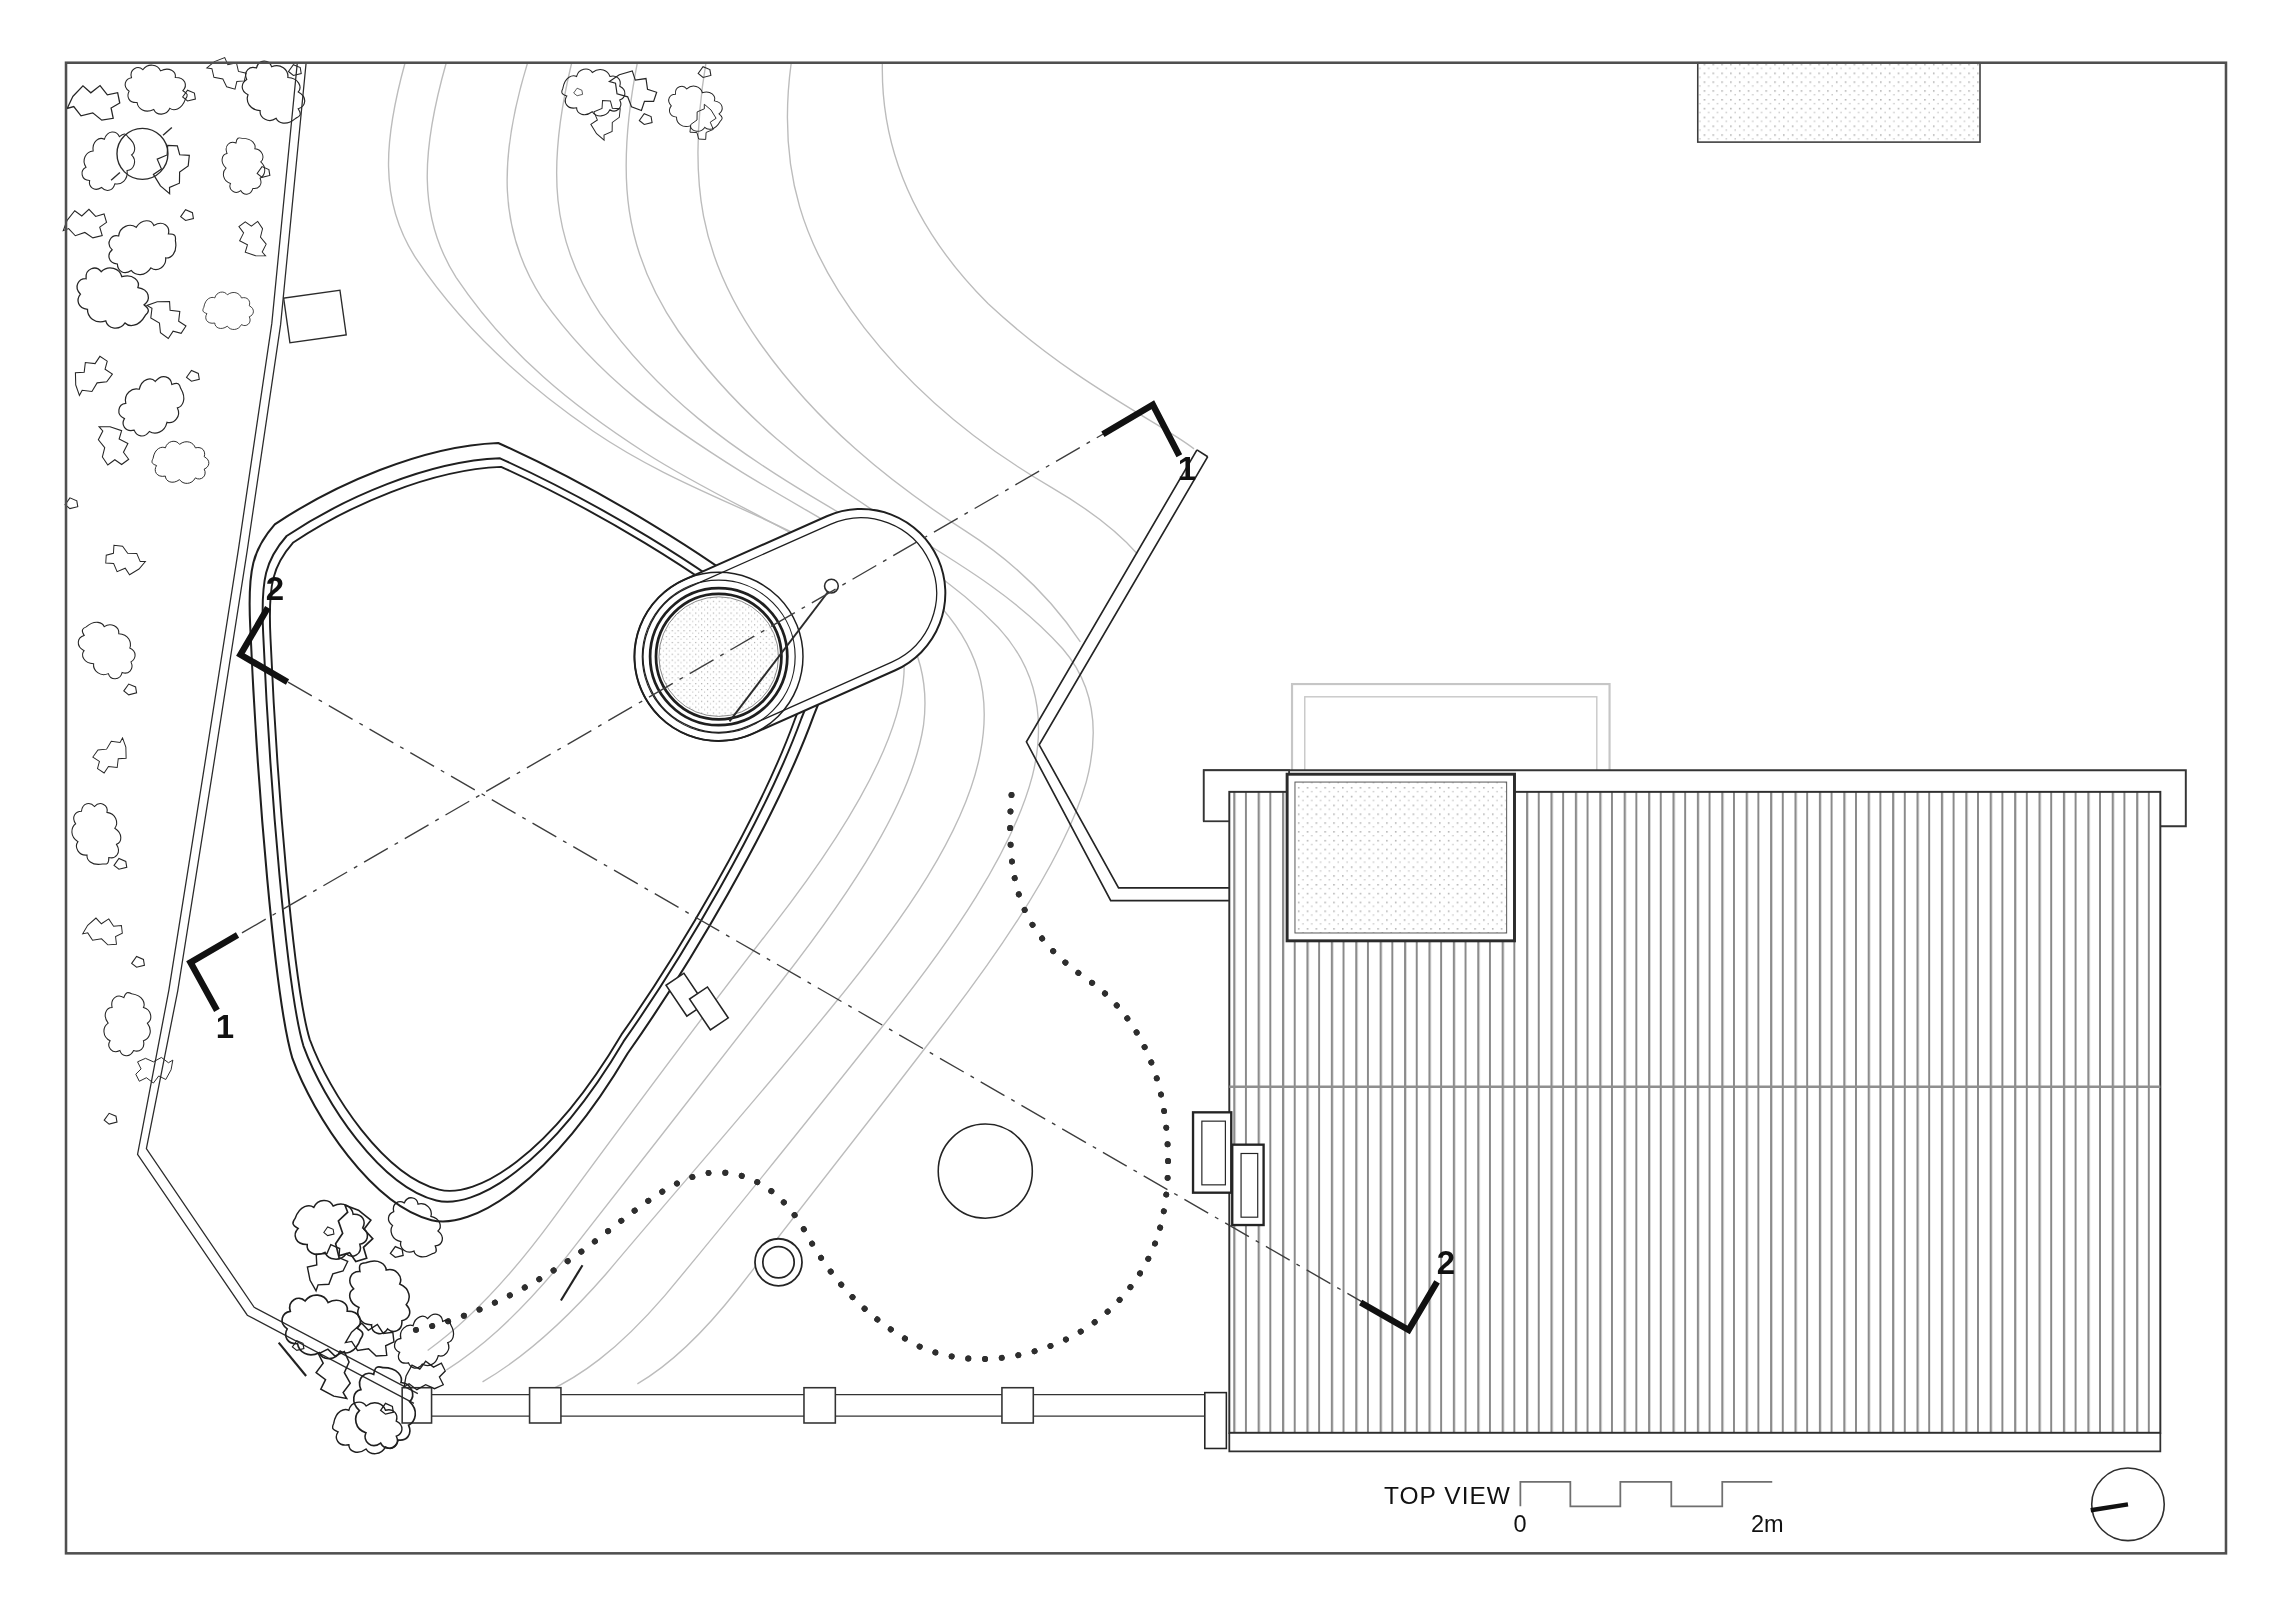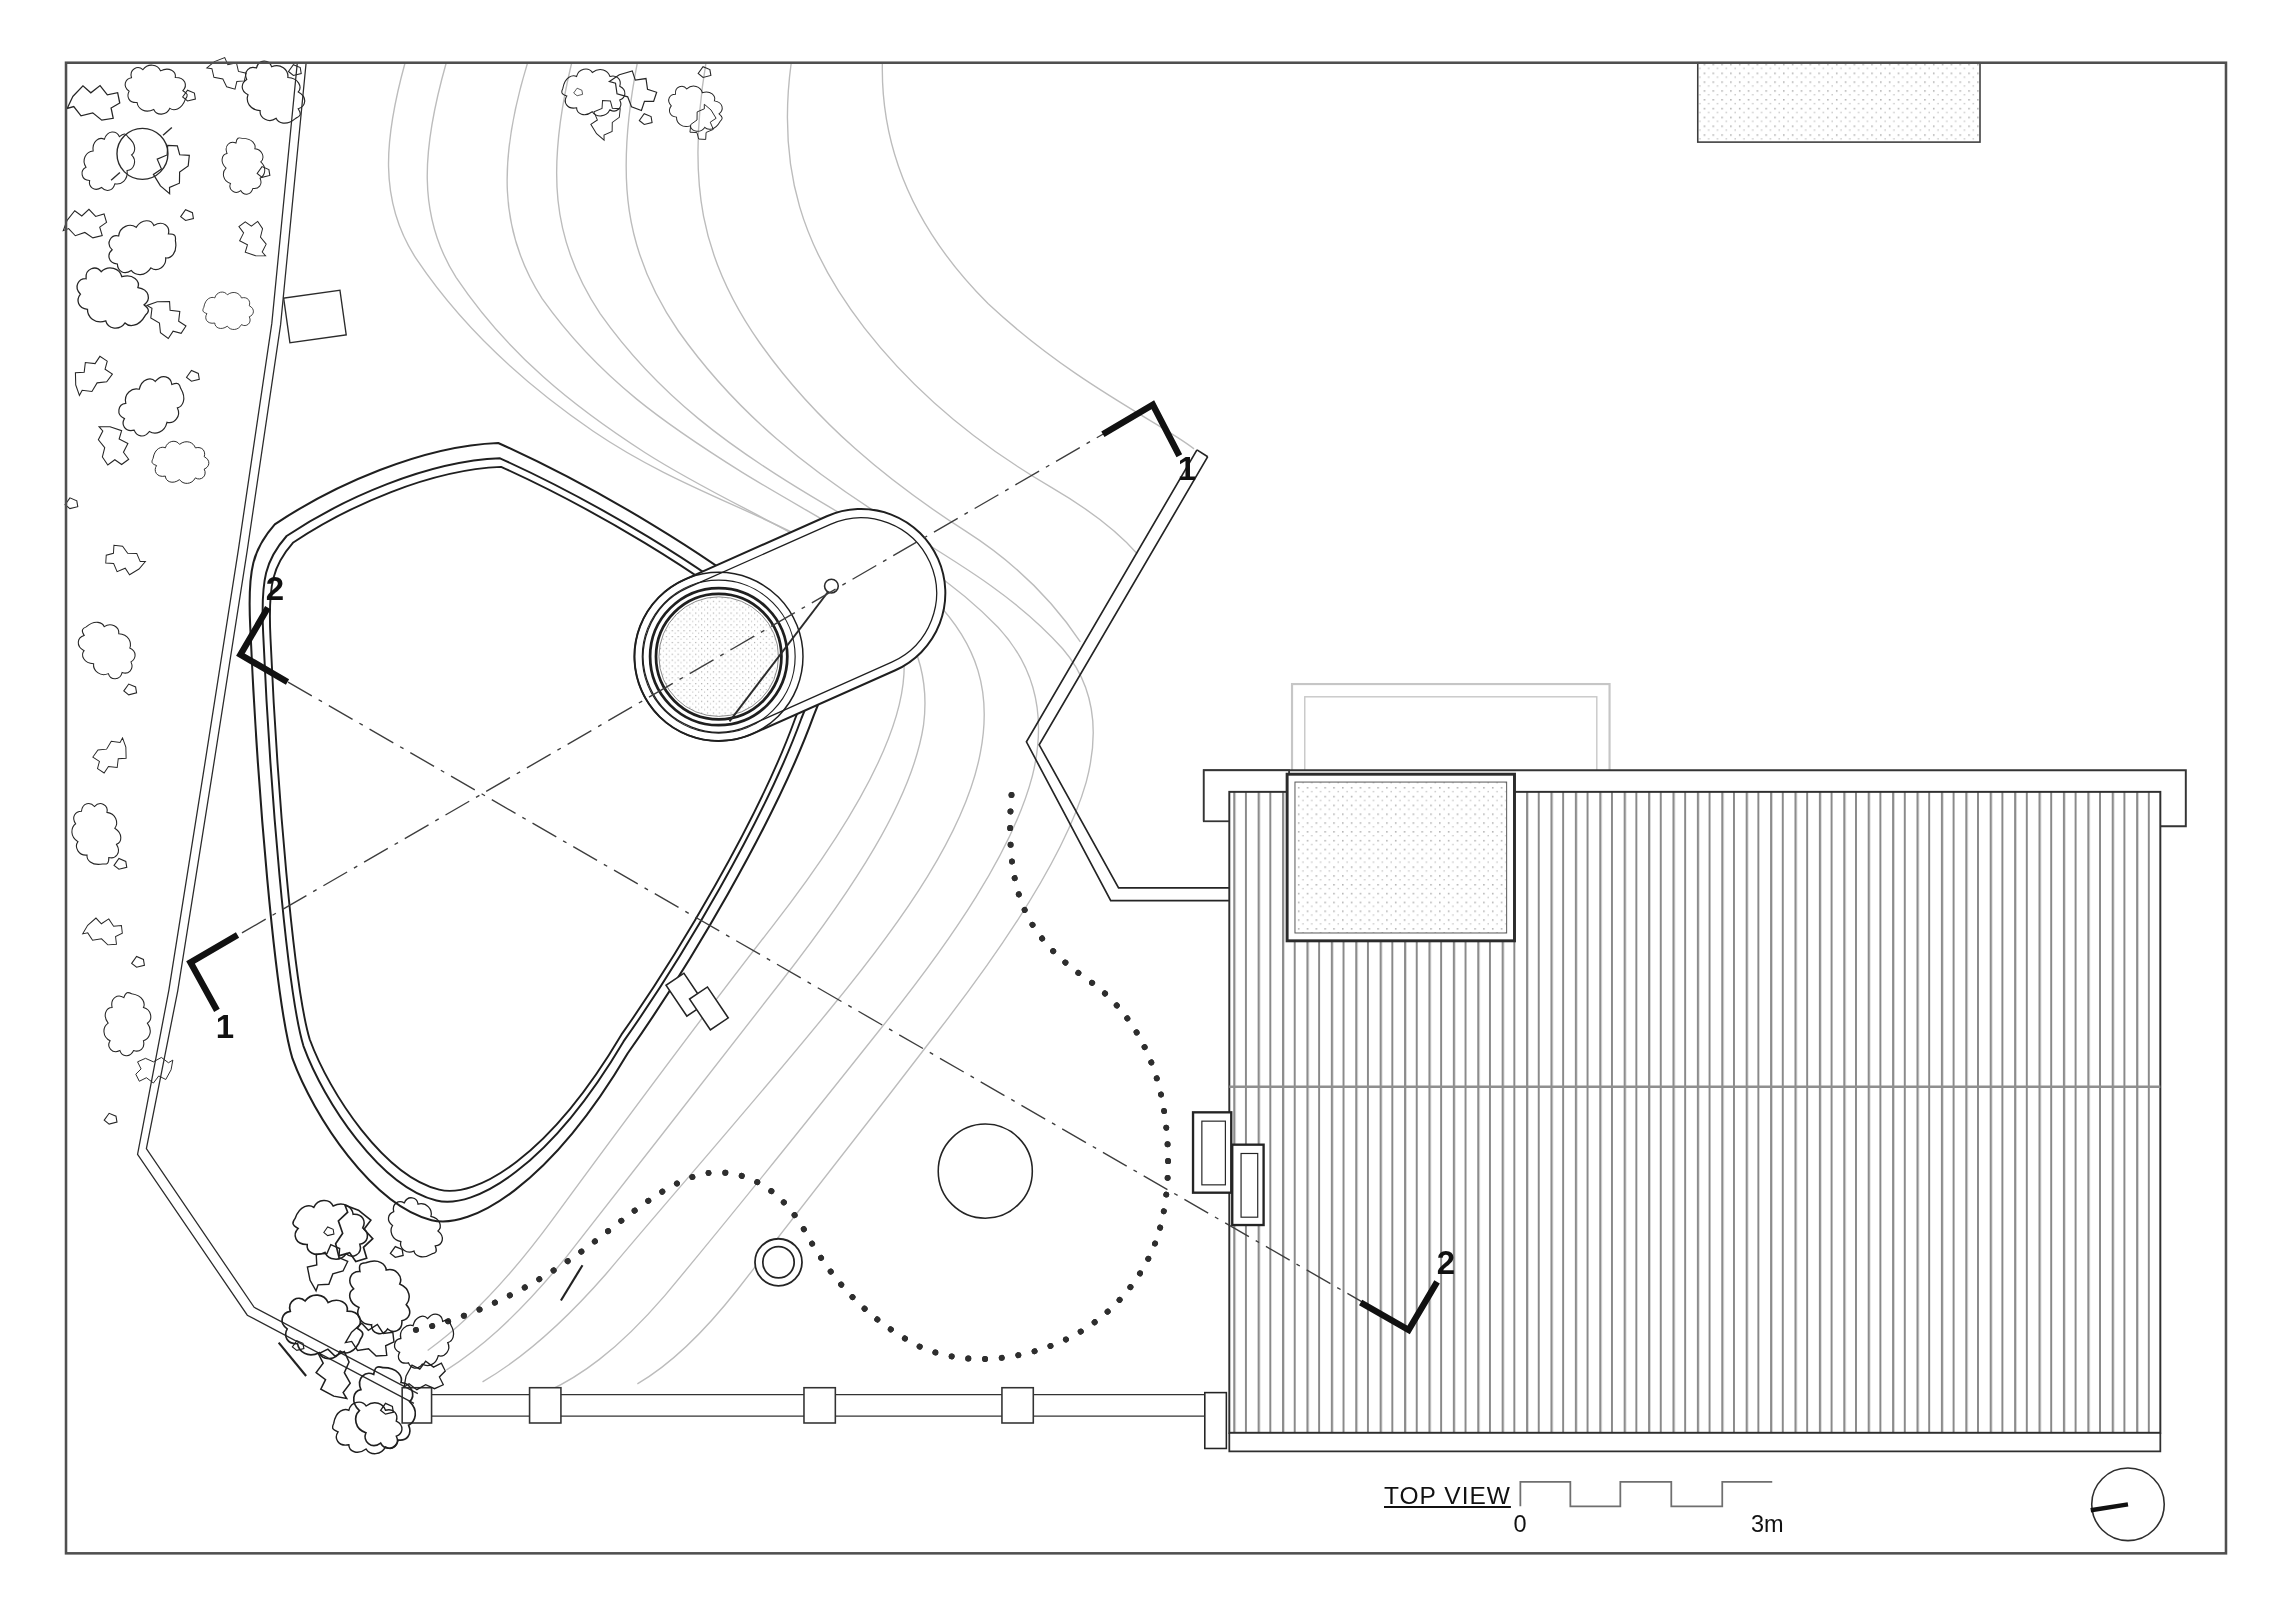--- a/index.html
+++ b/index.html
@@ -3,21 +3,21 @@
 <meta charset="utf-8">
 <style>
   html,body{margin:0;padding:0;background:#e8e8e8;}
   #sheet{
     position:relative;width:2292px;height:1619px;background:#ffffff;
     font-family:"Liberation Sans", sans-serif;overflow:hidden;
   }
   #plan-svg{position:absolute;left:0;top:0;}
   .lbl{position:absolute;color:#111;white-space:nowrap;}
   .marker-digit{font-size:33px;font-weight:700;transform:translate(-50%,-50%);}
-  .title-lbl{font-size:24.5px;font-weight:400;letter-spacing:1px;text-decoration:underline;}
+  .title-lbl{font-size:24.5px;font-weight:400;letter-spacing:1px;}
   .scale-lbl{font-size:23.5px;font-weight:400;}
   .center-x{transform:translateX(-50%);}
 </style>
 </head>
 <body>
 
 <div id="sheet">
 
 <svg id="plan-svg" width="2292" height="1619" viewBox="0 0 2338 1652">
   <defs>
@@ -254,16 +254,16 @@
   <rect x="67" y="64" width="2204" height="1521" fill="none" stroke-width="2.6" stroke="#4f4f4f"></rect>
 </svg>
 
 <div class="lbl marker-digit" style="left:275px;top:589px;">2</div>
 <div class="lbl marker-digit" style="left:225px;top:1027px;">1</div>
 <div class="lbl marker-digit" style="left:1187px;top:469px;">1</div>
 <div class="lbl marker-digit" style="left:1446px;top:1263px;">2</div>
 
 <div class="lbl title-lbl" style="left:1384px;top:1482px;">TOP VIEW</div>
 <div class="lbl scale-lbl center-x" style="left:1520px;top:1511px;">0</div>
-<div class="lbl scale-lbl" style="left:1751px;top:1511px;">3m</div>
+<div class="lbl scale-lbl" style="left:1751px;top:1511px;">2m</div>
 
 </div>
 
 
 </body></html>

